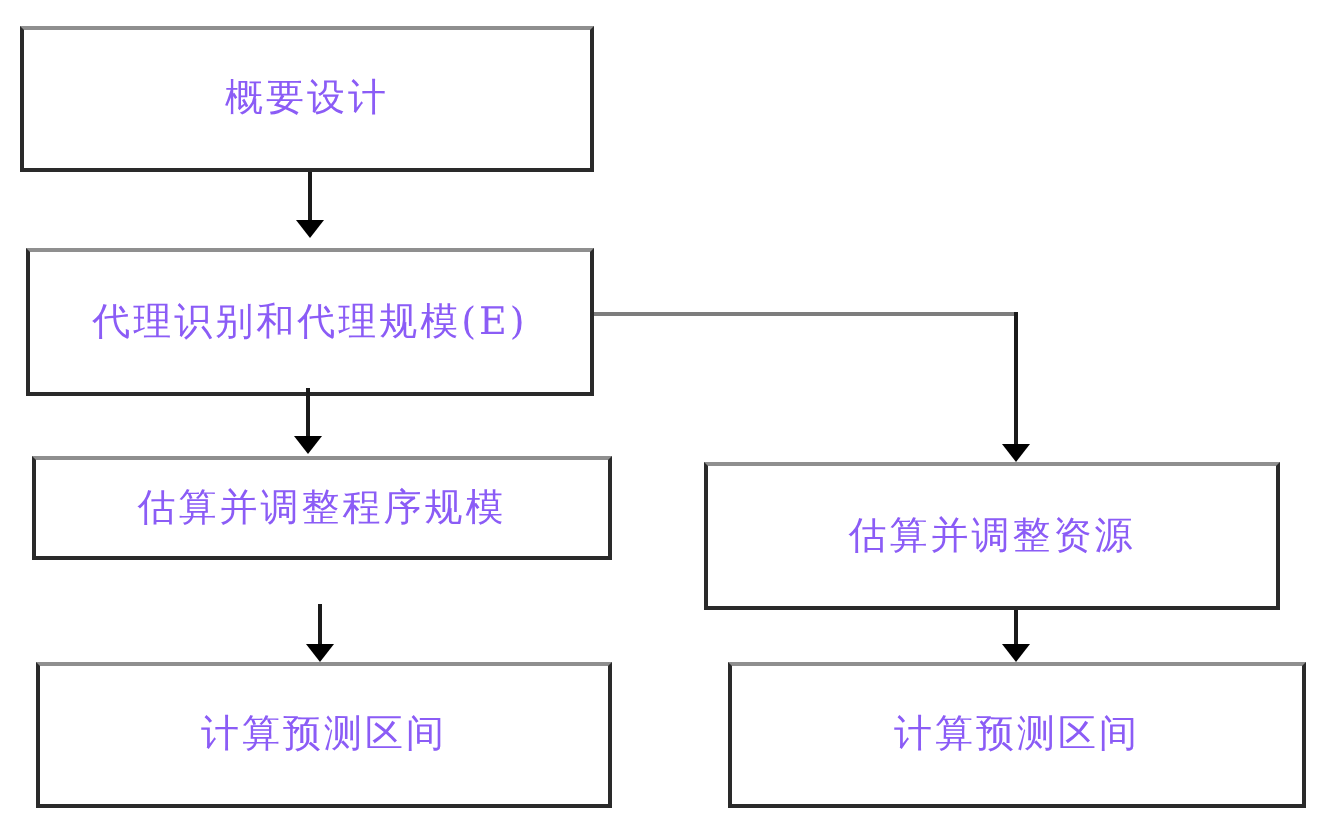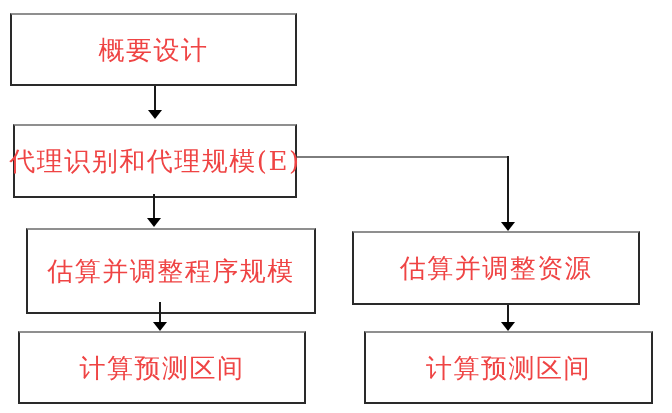--- a/index.html
+++ b/index.html
@@ -21,23 +21,23 @@
     background: #ffffff;
     border-top: 2px solid #8f8f8f;
     border-left: 2px solid #2a2a2a;
     border-right: 2px solid #2a2a2a;
     border-bottom: 2px solid #2a2a2a;
     display: flex;
     align-items: center;
     justify-content: center;
   }
   .node-label {
-    font-size: 26px;
+    font-size: 19px;
     letter-spacing: 1.5px;
-    color: #ef4444;
+    color: #8b5cf6;
     white-space: nowrap;
     line-height: 1;
   }
   .vline {
     position: absolute;
     width: 2px;
     background: #1a1a1a;
   }
   .hline {
     position: absolute;
@@ -48,21 +48,21 @@
     position: absolute;
     width: 0;
     height: 0;
     border-left: 7px solid transparent;
     border-right: 7px solid transparent;
     border-top: 9px solid #000000;
   }
   
   .n0 { left: 10px;  top: 13px;  width: 287px; height: 73px; }
   .n1 { left: 13px;  top: 124px; width: 284px; height: 74px; }
-  .n2 { left: 26px;  top: 228px; width: 290px; height: 86px; }
+  .n2 { left: 16px;  top: 228px; width: 290px; height: 52px; }
   .n3 { left: 352px; top: 231px; width: 288px; height: 74px; }
   .n4 { left: 18px;  top: 331px; width: 288px; height: 73px; }
   .n5 { left: 364px; top: 331px; width: 289px; height: 73px; }
 </style>
 </head>
 <body>
 
 <div class="canvas">
 
   <div class="node n0">

